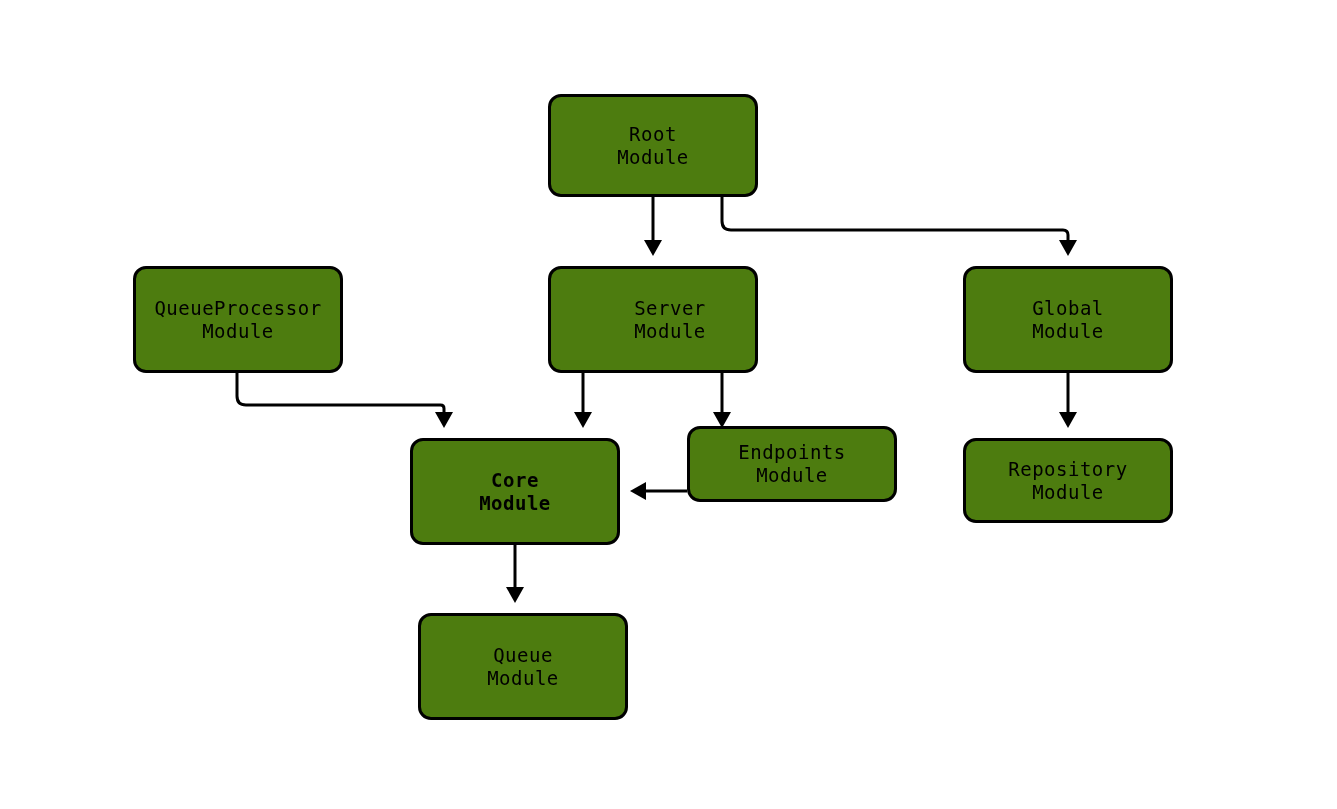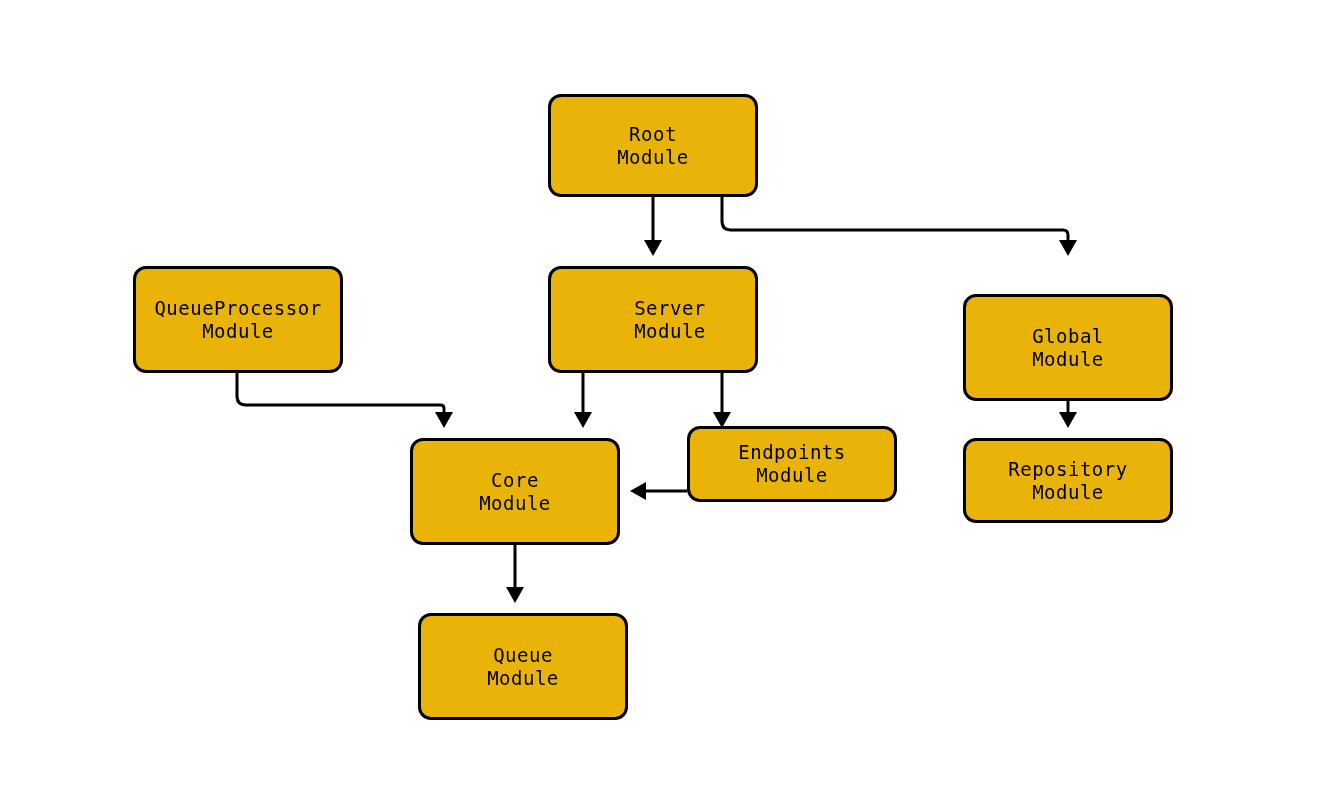--- a/index.html
+++ b/index.html
@@ -21,21 +21,21 @@
   #edges {
     position: absolute;
     left: 0;
     top: 0;
     width: 1337px;
     height: 809px;
   }
   .node {
     position: absolute;
     box-sizing: border-box;
-    background: #eab308;
+    background: #4d7c0f;
     border: 3px solid #000000;
     border-radius: 13px;
     display: flex;
     flex-direction: column;
     align-items: center;
     justify-content: center;
     text-align: center;
   }
   .node .line {
     font-family: "DejaVu Sans Mono", monospace;
@@ -88,26 +88,26 @@
   <div class="node" style="left: 133px; top: 266px; width: 210px; height: 107px;">
     <span class="line">QueueProcessor</span>
     <span class="line">Module</span>
   </div>
 
   <div class="node" style="left: 548px; top: 266px; width: 210px; height: 107px; padding-left: 34px;">
     <span class="line">Server</span>
     <span class="line">Module</span>
   </div>
 
-  <div class="node" style="left: 963px; top: 266px; width: 210px; height: 107px; margin-top: 28px;">
+  <div class="node" style="left: 963px; top: 266px; width: 210px; height: 107px;">
     <span class="line">Global</span>
     <span class="line">Module</span>
   </div>
 
-  <div class="node" style="left: 410px; top: 438px; width: 210px; height: 107px;">
+  <div class="node" style="left: 410px; top: 438px; width: 210px; height: 107px; font-weight: bold;">
     <span class="line">Core</span>
     <span class="line">Module</span>
   </div>
 
   <div class="node" style="left: 687px; top: 426px; width: 210px; height: 76px;">
     <span class="line">Endpoints</span>
     <span class="line">Module</span>
   </div>
 
   <div class="node" style="left: 963px; top: 438px; width: 210px; height: 85px;">

